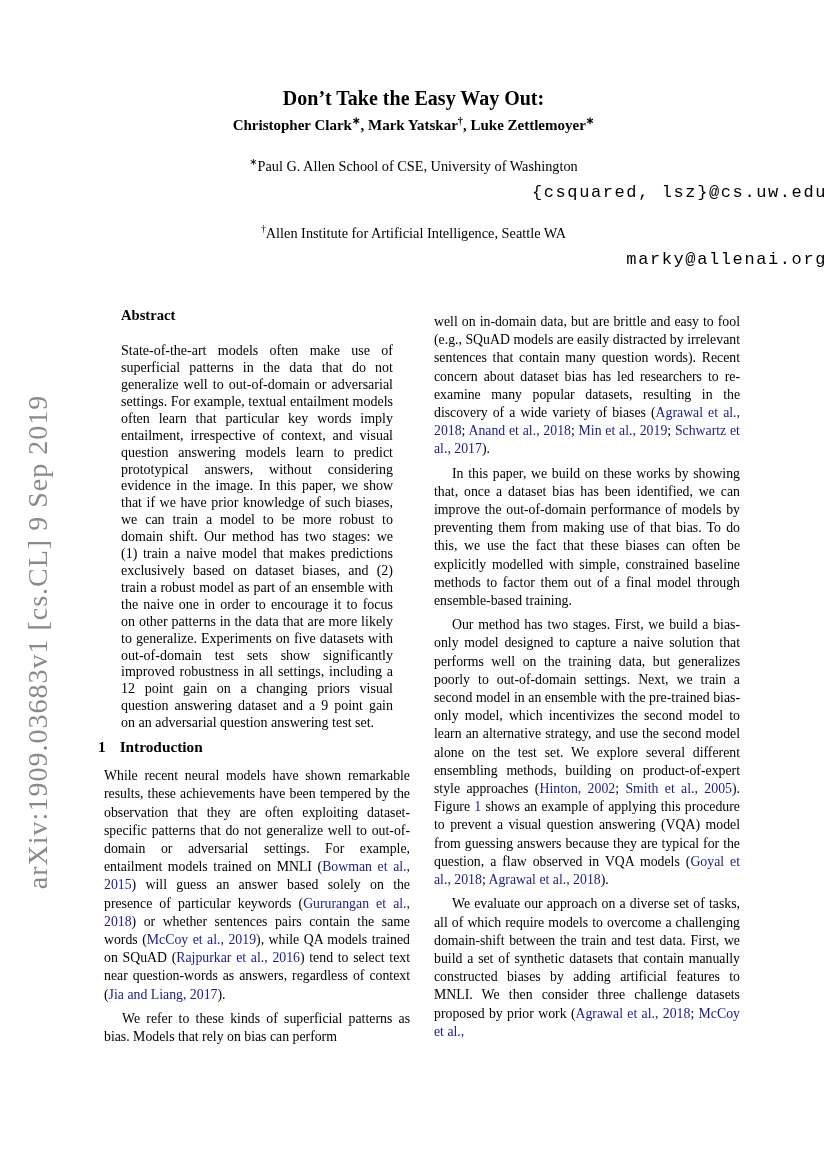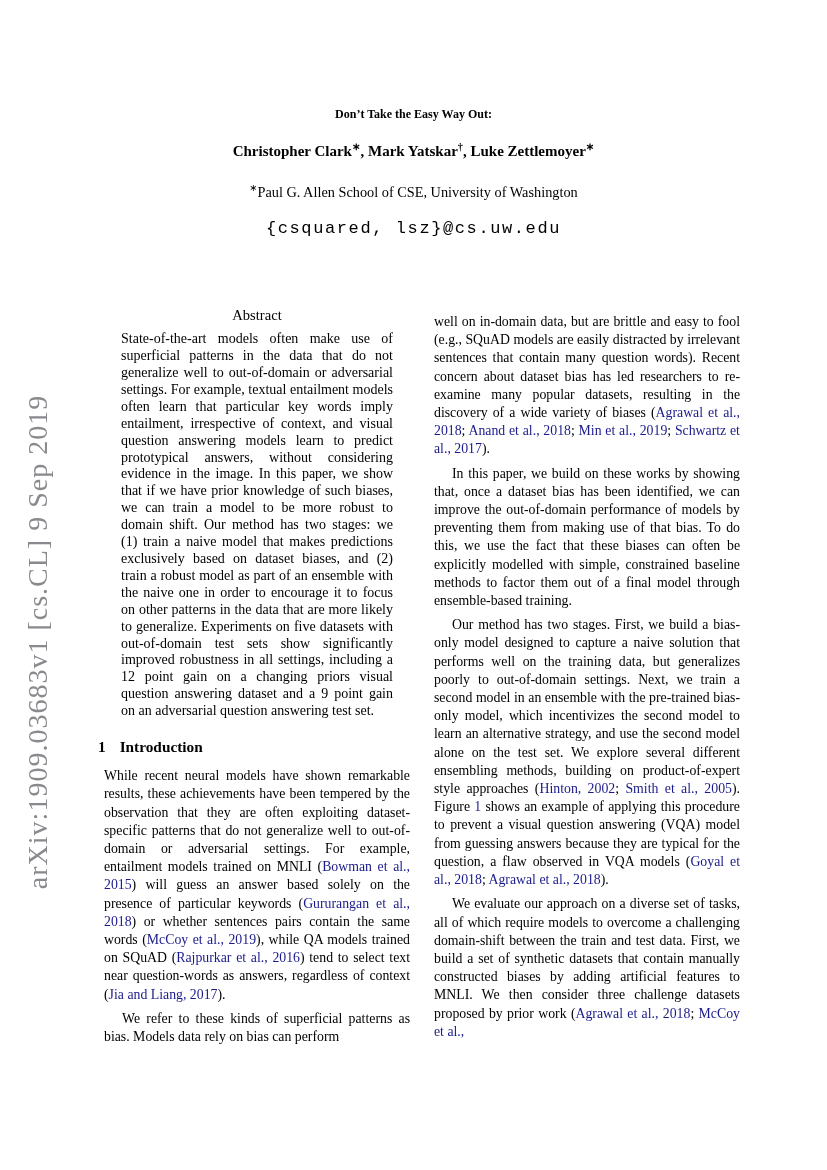--- a/index.html
+++ b/index.html
@@ -26,46 +26,46 @@
     white-space:nowrap;
     font-size:28px;
     letter-spacing:1px;
     color:var(--stamp);
   }
   
   header{
     position:absolute;top:86px;left:0;width:100%;
     text-align:center;
   }
-  .title{font-size:12px;line-height:24px;font-weight:bold;margin:16px;}
+  .title{font-size:20px;line-height:24px;font-weight:bold;margin:0;}
   .title-line{display:block;}
-  .authors{margin-top:15px;font-weight:bold;font-size:15px;line-height:19px;}
+  .authors{margin-top:6px;font-weight:bold;font-size:15px;line-height:19px;}
   .affils{margin-top:22px;font-size:14.3px;line-height:18px;}
   .affil{margin-top:0;}
-  .affil + .email{margin-top:18px;}
+  .affil + .email{margin-top:8px;text-align:right;}
   .affil.second{margin-top:21px;}
   .email{
     font-family:"Liberation Mono","DejaVu Sans Mono",monospace;
     font-size:17px;letter-spacing:1.6px;line-height:20px;
   }
   sup{font-size:68%;line-height:0;}
   
   .col{
     position:absolute;top:300px;
     width:318px;
     font-size:13.8px;line-height:18.2px;
     text-align:justify;
   }
   .col-left{left:98px;}
   .col-right{left:428px;padding-top:7px;}
   
   .abstract-block{width:272px;margin:0 auto;}
   .abstract-heading{
-    text-align:center;font-size:14.6px;font-weight:normal;
-    margin:6px 0 7px 0;
+    font-size:14.6px;font-weight:bold;
+    margin:6px 0 19px 0;
   }
   .abstract-text{
     font-size:14px;line-height:16.9px;
     text-align:justify;margin:0;
   }
   
   .intro-block{position:absolute;left:0;top:438px;width:318px;}
   .section-heading{font-size:15.3px;font-weight:bold;margin:0 0 11px 0;text-align:left;}
   .section-number{display:inline-block;margin-right:14px;}
   .para{margin:6px;}
@@ -80,35 +80,37 @@
   <div class="arxiv-stamp">arXiv:1909.03683v1  [cs.CL]  9 Sep 2019</div>
 
   <header>
     <h1 class="title">
       <span class="title-line">Don’t Take the Easy Way Out:</span>
     </h1>
     <div class="authors"><span>Christopher Clark</span><sup>∗</sup><span>, Mark Yatskar</span><sup>†</sup><span>, Luke Zettlemoyer</span><sup>∗</sup></div>
     <div class="affils">
       <div class="affil"><sup>∗</sup><span>Paul G. Allen School of CSE, University of Washington</span></div>
       <div class="email">{csquared, lsz}@cs.uw.edu</div>
+      <div class="affil second"><sup>†</sup><span>Allen Institute for Artificial Intelligence, Seattle WA</span></div>
+      <div class="email">marky@allenai.org</div>
     </div>
   </header>
 
   <div class="col col-left">
     <div class="abstract-block">
       <h2 class="abstract-heading">Abstract</h2>
       <p class="abstract-text">State-of-the-art models often make use of superficial patterns in the data that do not generalize well to out-of-domain or adversarial settings. For example, textual entailment models often learn that particular key words imply entailment, irrespective of context, and visual question answering models learn to predict prototypical answers, without considering evidence in the image. In this paper, we show that if we have prior knowledge of such biases, we can train a model to be more robust to domain shift. Our method has two stages: we (1) train a naive model that makes predictions exclusively based on dataset biases, and (2) train a robust model as part of an ensemble with the naive one in order to encourage it to focus on other patterns in the data that are more likely to generalize. Experiments on five datasets with out-of-domain test sets show significantly improved robustness in all settings, including a 12 point gain on a changing priors visual question answering dataset and a 9 point gain on an adversarial question answering test set.</p>
     </div>
     <div class="intro-block">
       <h3 class="section-heading">
         <span class="section-number">1</span><span>Introduction</span>
       </h3>
       <div>
           <p class="para"><span>While recent neural models have shown remarkable results, these achievements have been tempered by the observation that they are often exploiting dataset-specific patterns that do not generalize well to out-of-domain or adversarial settings. For example, entailment models trained on MNLI (</span><span class="cite">Bowman et al., 2015</span><span>) will guess an answer based solely on the presence of particular keywords (</span><span class="cite">Gururangan et al., 2018</span><span>) or whether sentences pairs contain the same words (</span><span class="cite">McCoy et al., 2019</span><span>), while QA models trained on SQuAD (</span><span class="cite">Rajpurkar et al., 2016</span><span>) tend to select text near question-words as answers, regardless of context (</span><span class="cite">Jia and Liang, 2017</span><span>).</span></p>
-          <p class="para indent"><span>We refer to these kinds of superficial patterns as bias. Models data rely on bias can perform</span></p>
+          <p class="para indent"><span>We refer to these kinds of superficial patterns as bias. Models that rely on bias can perform</span></p>
         </div>
     </div>
   </div>
 
   <div class="col col-right">
     <div>
         <p class="para"><span>well on in-domain data, but are brittle and easy to fool (e.g., SQuAD models are easily distracted by irrelevant sentences that contain many question words). Recent concern about dataset bias has led researchers to re-examine many popular datasets, resulting in the discovery of a wide variety of biases (</span><span class="cite">Agrawal et al., 2018</span><span>; </span><span class="cite">Anand et al., 2018</span><span>; </span><span class="cite">Min et al., 2019</span><span>; </span><span class="cite">Schwartz et al., 2017</span><span>).</span></p>
         <p class="para indent"><span>In this paper, we build on these works by showing that, once a dataset bias has been identified, we can improve the out-of-domain performance of models by preventing them from making use of that bias. To do this, we use the fact that these biases can often be explicitly modelled with simple, constrained baseline methods to factor them out of a final model through ensemble-based training.</span></p>
         <p class="para indent"><span>Our method has two stages.  First, we build a bias-only model designed to capture a naive solution that performs well on the training data, but generalizes poorly to out-of-domain settings. Next, we train a second model in an ensemble with the pre-trained bias-only model, which incentivizes the second model to learn an alternative strategy, and use the second model alone on the test set. We explore several different ensembling methods, building on product-of-expert style approaches (</span><span class="cite">Hinton, 2002</span><span>; </span><span class="cite">Smith et al., 2005</span><span>). Figure </span><span class="cite">1</span><span> shows an example of applying this procedure to prevent a visual question answering (VQA) model from guessing answers because they are typical for the question, a flaw observed in VQA models (</span><span class="cite">Goyal et al., 2018</span><span>; </span><span class="cite">Agrawal et al., 2018</span><span>).</span></p>
         <p class="para indent"><span>We evaluate our approach on a diverse set of tasks, all of which require models to overcome a challenging domain-shift between the train and test data.  First, we build a set of synthetic datasets that contain manually constructed biases by adding artificial features to MNLI. We then consider three challenge datasets proposed by prior work (</span><span class="cite">Agrawal et al., 2018</span><span>; </span><span class="cite">McCoy et al.,</span></p>

